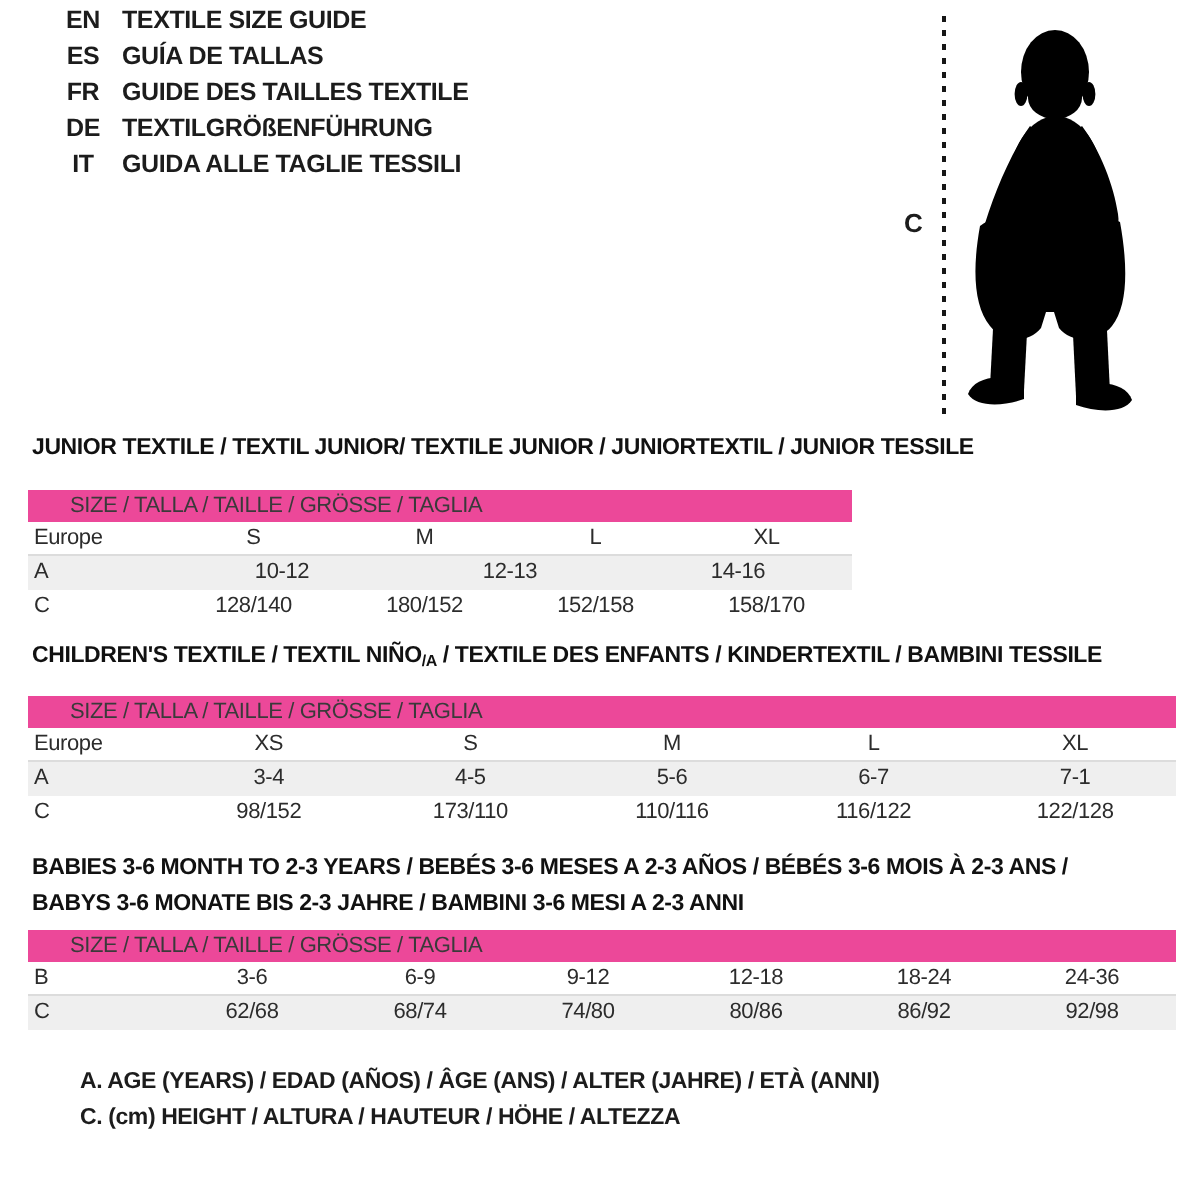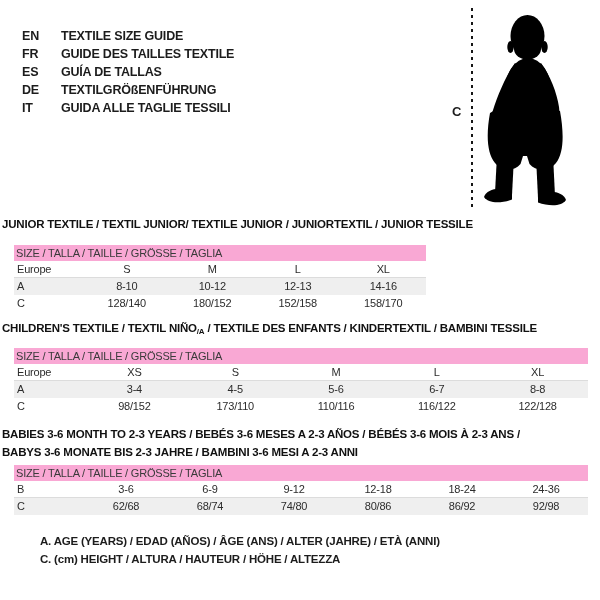--- a/index.html
+++ b/index.html
@@ -6,69 +6,69 @@
   html,body { width:600px; height:600px; background:#ffffff; }
   body {
     position:relative;
     font-family:"Liberation Sans", sans-serif;
     color:#1c1c1c;
     overflow:hidden;
     letter-spacing:-0.2px;
   }
 
   
-  .langs { position:absolute; left:22px; top:27px; }
+  .langs { position:absolute; left:22px; top:1px;text-align:center; }
   .lang-row { display:flex; height:18px; line-height:18px;
               font-size:12.5px; font-weight:700; }
   .lang-code { width:39px; }
 
   
   .measure-label { position:absolute; left:452px; top:104px;
                    font-size:13px; font-weight:700; }
   .dotted-line { position:absolute; left:471px; top:8px; width:2px; height:200px;
                  background:repeating-linear-gradient(to bottom,#161616 0 3px,transparent 3px 7px); }
   .baby { position:absolute; left:483px; top:7px; width:84px; height:200px; }
 
   
-  .tbl-title { position:absolute; left:2px; font-size:11.5px; font-weight:700;
+  .tbl-title { position:absolute; left:16px; font-size:11.5px; font-weight:700;
                line-height:18px; color:#111; white-space:nowrap; }
   .sub { font-size:8px; vertical-align:-2px; }
 
   .tbl { position:absolute; left:14px; }
   .tbl-1 { top:245px; width:412px; }
   .tbl-2 { top:348px; width:574px; }
   .tbl-3 { top:465px; width:574px; }
 
-  .size-bar { height:16px; line-height:16px; background:#f9a8d4; color:#3a3a3a;
-              font-size:11px; padding-left:2px; }
+  .size-bar { height:16px; line-height:16px; background:#ec4899; color:#3a3a3a;
+              font-size:11px; padding-left:21px; }
   .trow { display:flex; height:17px; line-height:17px; font-size:11px; color:#2c2c2c; }
   .trow.rule { border-bottom:1px solid #dcdcdc; }
   .trow.shaded { background:#efefef; }
   .trow .lbl { width:70px; padding-left:3px; text-align:left; }
   .trow .cell { flex:1; text-align:center; }
 
   
   .notes { position:absolute; left:20px; top:532px;margin-left:20px; }
   .note-line { height:18px; line-height:18px; font-size:11.5px; font-weight:700; }
 </style>
 </head>
 <body>
 
 <div class="langs">
   <div class="lang-row">
     <span class="lang-code">EN</span>
     <span>TEXTILE SIZE GUIDE</span>
   </div>
   <div class="lang-row">
+    <span class="lang-code">ES</span>
+    <span>GUÍA DE TALLAS</span>
+  </div>
+  <div class="lang-row">
     <span class="lang-code">FR</span>
     <span>GUIDE DES TAILLES TEXTILE</span>
-  </div>
-  <div class="lang-row">
-    <span class="lang-code">ES</span>
-    <span>GUÍA DE TALLAS</span>
   </div>
   <div class="lang-row">
     <span class="lang-code">DE</span>
     <span>TEXTILGRÖßENFÜHRUNG</span>
   </div>
   <div class="lang-row">
     <span class="lang-code">IT</span>
     <span>GUIDA ALLE TAGLIE TESSILI</span>
   </div>
 </div>
@@ -107,21 +107,20 @@
   <div class="size-bar">SIZE / TALLA / TAILLE / GRÖSSE / TAGLIA</div>
   <div class="trow rule">
     <span class="lbl">Europe</span>
     <span class="cell">S</span>
     <span class="cell">M</span>
     <span class="cell">L</span>
     <span class="cell">XL</span>
   </div>
   <div class="trow shaded">
     <span class="lbl">A</span>
-    <span class="cell">8-10</span>
     <span class="cell">10-12</span>
     <span class="cell">12-13</span>
     <span class="cell">14-16</span>
   </div>
   <div class="trow">
     <span class="lbl">C</span>
     <span class="cell">128/140</span>
     <span class="cell">180/152</span>
     <span class="cell">152/158</span>
     <span class="cell">158/170</span>
@@ -140,21 +139,21 @@
     <span class="cell">M</span>
     <span class="cell">L</span>
     <span class="cell">XL</span>
   </div>
   <div class="trow shaded">
     <span class="lbl">A</span>
     <span class="cell">3-4</span>
     <span class="cell">4-5</span>
     <span class="cell">5-6</span>
     <span class="cell">6-7</span>
-    <span class="cell">8-8</span>
+    <span class="cell">7-1</span>
   </div>
   <div class="trow">
     <span class="lbl">C</span>
     <span class="cell">98/152</span>
     <span class="cell">173/110</span>
     <span class="cell">110/116</span>
     <span class="cell">116/122</span>
     <span class="cell">122/128</span>
   </div>
 </div>

